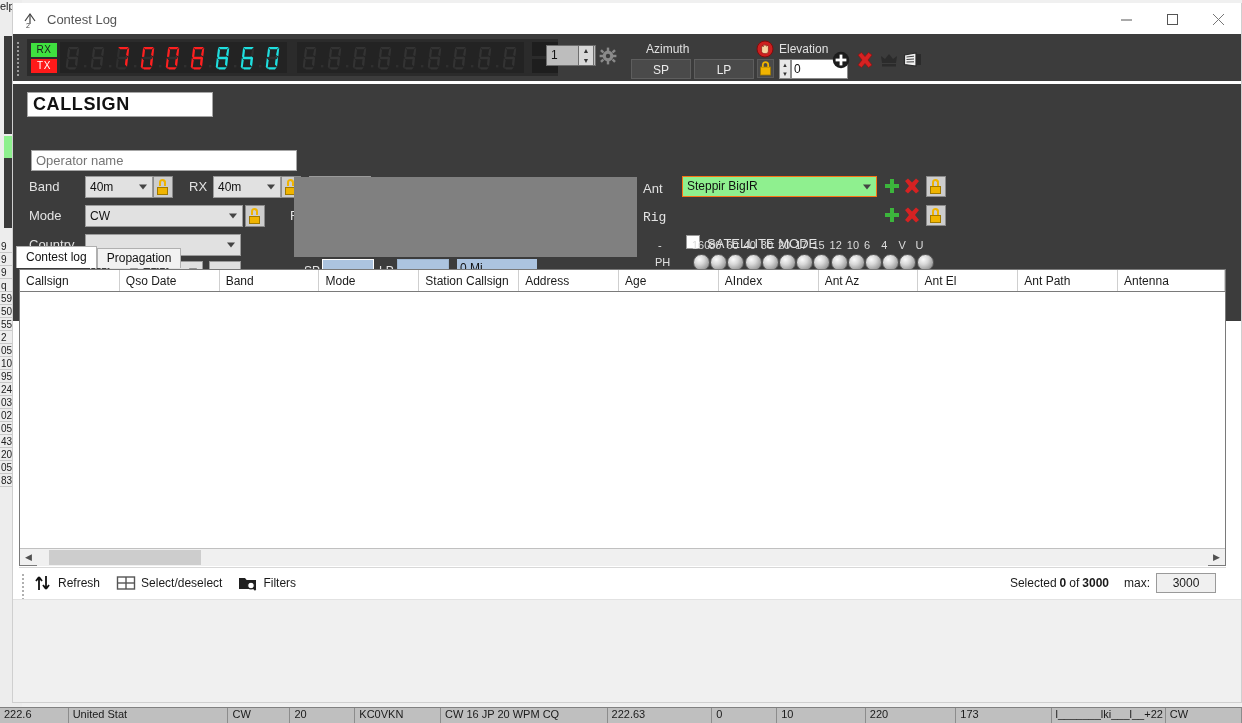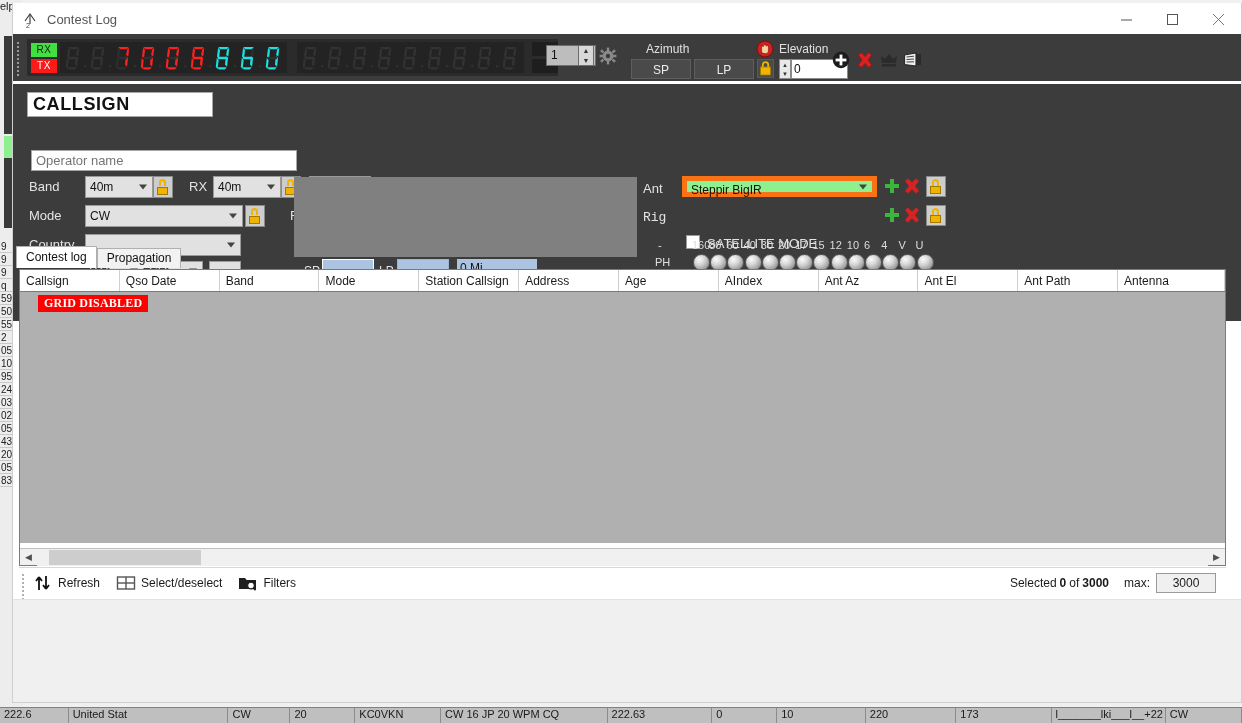--- a/index.html
+++ b/index.html
@@ -156,21 +156,21 @@
   .txtinp {
     position: absolute; background: #ffffff; border: 1px solid #a6a6a6;
     font-size: 13px; color: #111; padding-left: 4px;
   }
   .txtinp.big { font-size: 18px; font-weight: bold; letter-spacing: .6px; padding-left: 5px; }
   .txtinp.ph { color: #8c8c8c; font-weight: normal; }
   .cbox {
     position: absolute; background: #e1e1e1; border: 1px solid #9a9a9a;
     font-size: 12px; color: #111; padding-left: 4px;
   }
-  .cbox.green { background: #8ff08f; border: 5px solid #f97316; }
+  .cbox.green { background: #8ff08f; border: 1px solid #f97316; }
   .cbox .arr {
     position: absolute; right: 5px; top: 50%; transform: translateY(-50%);
     width: 0; height: 0; border-left: 4px solid transparent;
     border-right: 4px solid transparent; border-top: 5px solid #444;
   }
   .padlock {
     position: absolute; background: #cdcdcd; border: 1px solid #8a8a8a;
   }
   .padlock .body { position: absolute; left: 3px; bottom: 2px; width: 11px; height: 8px; background: #f0b400; border: 1px solid #a07a00; }
   .padlock .shackle { position: absolute; left: 5px; top: 2px; width: 7px; height: 7px; border: 2px solid #f0b400; border-bottom: none; border-radius: 4px 4px 0 0; }
@@ -888,23 +888,20 @@
           <div class="col" style="width: 100px;">Mode</div>
           <div class="col" style="width: 100px;">Station Callsign</div>
           <div class="col" style="width: 100px;">Address</div>
           <div class="col" style="width: 100px;">Age</div>
           <div class="col" style="width: 100px;">AIndex</div>
           <div class="col" style="width: 100px;">Ant Az</div>
           <div class="col" style="width: 100px;">Ant El</div>
           <div class="col" style="width: 100px;">Ant Path</div>
           <div class="col" style="width: 107px;">Antenna</div>
         </div>
-      <div class="grid-body">
-        <div class="grid-disabled">GRID DISABLED</div>
-      </div>
       <div class="hscroll">
         <div class="hs-arrow">◀</div>
         <div class="hs-track">
           <div class="hs-thumb"></div>
         </div>
         <div class="hs-arrow">▶</div>
       </div>
     </div>
 
     <div class="botbar" style="left:6px;top:564px;width:1207px;">

